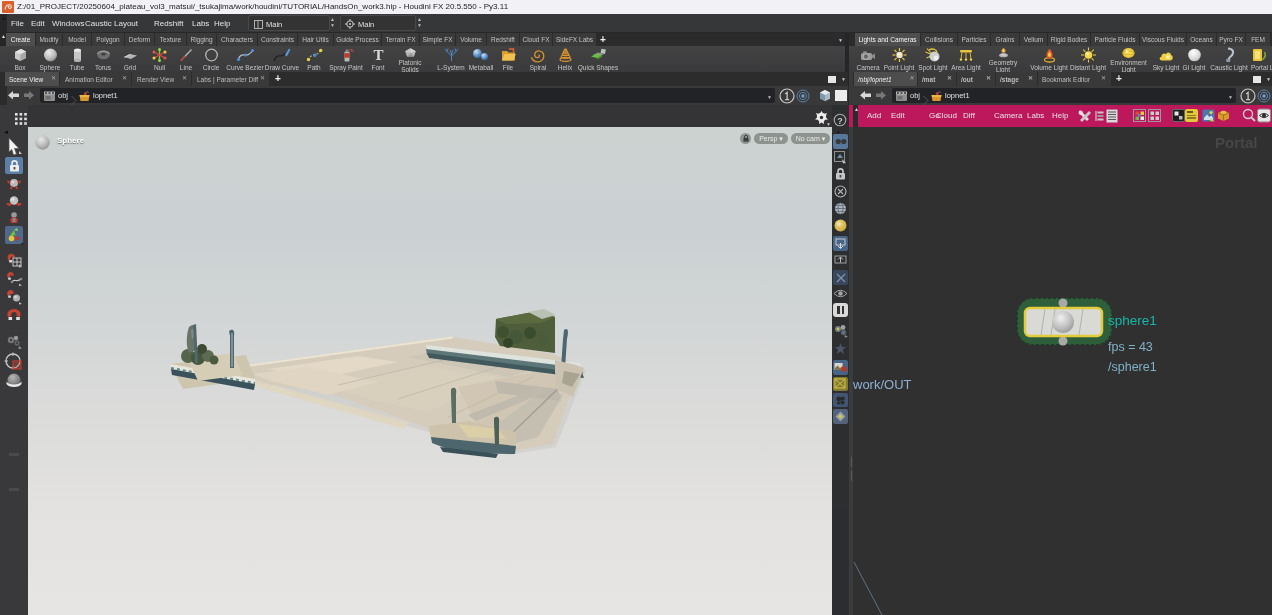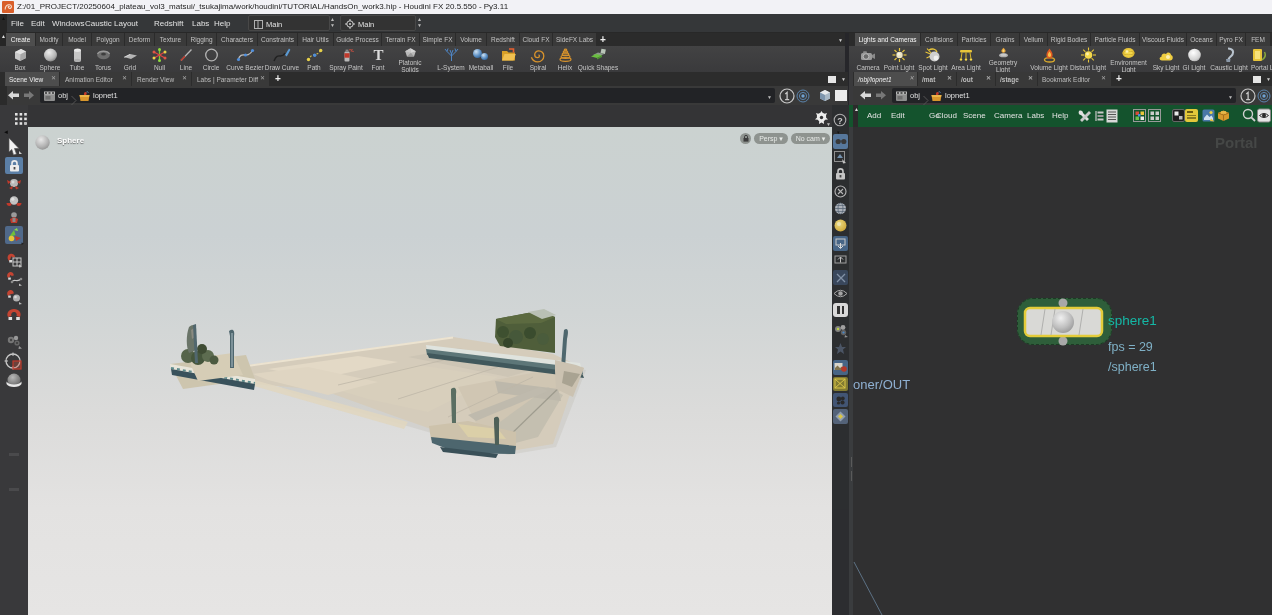--- a/index.html
+++ b/index.html
@@ -21,21 +21,21 @@
 .ptx { position:absolute; top:3px; width:7px; height:7px; color:#aaa; font-size:6px; line-height:7px; text-align:center; }
 #navL { top:86px; left:0; width:848px; height:19px; background:#393939; }
 #navR { top:86px; left:849px; width:423px; height:19px; background:#393939; }
 .pathfield { position:absolute; top:2px; height:15px; background:#222326; border-radius:2px; }
 .navtxt { position:absolute; top:5px; color:#e0e0e0; font-size:7.5px; }
 #lstrip { top:105px; left:0; width:28px; height:510px; background:#39393b; }
 #vptool { top:105px; left:28px; width:804px; height:22px; background:#343436; }
 #viewport { top:127px; left:28px; width:804px; height:488px; background:linear-gradient(180deg,#cbd2d0 0%,#cbd1d3 22%,#d1d5d5 38%,#dbdbda 58%,#e3e2e1 78%,#e6e5e4 100%); }
 #rstrip { top:105px; left:832px; width:17px; height:510px; background:#2c2e31; }
 #net { top:105px; left:849px; width:423px; height:510px; background:#303031; }
-#netmenu { position:absolute; top:0; left:0; width:423px; height:22px; background:#14532d; color:#e3e3e3; font-size:8px; }
+#netmenu { position:absolute; top:0; left:0; width:423px; height:22px; background:#be185d; color:#e3e3e3; font-size:8px; }
 #netmenu .m { position:absolute; top:6px; }
 .gutter { position:absolute; background:#262626; }
 </style></head>
 <body>
 
 <div class="abs" id="titlebar">
   <svg style="position:absolute;left:2px;top:1px" width="12" height="12">
       <rect width="12" height="12" rx="1" fill="#d95f2b"></rect>
       <path d="M3.2 8.5 C3 5.5 5 3.5 7.5 3.8 C9.5 4 10 6 8.8 7 C7.8 7.8 6.2 7.4 6.2 6.1 C6.2 5.2 7.2 5 7.6 5.6" stroke="#f6e2d2" stroke-width="1.1" fill="none"></path>
     </svg>
@@ -790,21 +790,21 @@
 </div>
 
 <div class="abs" id="net"><div style="position:absolute;left:0;top:0;width:4px;height:510px;background:#3a3c3e;"></div><div style="position:absolute;left:1.5px;top:352px;width:1.5px;height:10px;background:#5a5a5a;"></div><div style="position:absolute;left:1.5px;top:366px;width:1.5px;height:10px;background:#5a5a5a;"></div>
   <div id="netmenu">
     <div class="gutter" style="left:4px;top:0;width:5px;height:22px;background:#2b2b2b;"></div>
     <div style="position:absolute;left:5px;top:1px;color:#ddd;font-size:5px;">▲</div>
     <span class="m" style="left:18px">Add</span>
     <span class="m" style="left:42px">Edit</span>
     <span class="m" style="left:80px">Go</span>
     <span class="m" style="left:87px">Cloud</span>
-    <span class="m" style="left:114px">Scene</span>
+    <span class="m" style="left:114px">Diff</span>
     <span class="m" style="left:145px">Camera</span>
     <span class="m" style="left:178px">Labs</span>
     <span class="m" style="left:203px">Help</span>
     <svg style="position:absolute;left:228px;top:4px" width="14" height="14">
         <path d="M2 2 C1 4 2 6 4 6 L10 12 L12 10 L6 4 C6 2 4 1 2 2 Z" fill="#e0e0e0"></path>
         <path d="M12 2 L3 11 L5 13 L14 4 Z" fill="#c8c8c8"></path>
       </svg>
     <svg style="position:absolute;left:245px;top:5px" width="11" height="12">
         <line x1="2" y1="1" x2="2" y2="11" stroke="#c8c8c8" stroke-width="1.2"></line>
         <rect x="3.5" y="1.5" width="6" height="2" fill="#c8c8c8"></rect>
@@ -879,19 +879,19 @@
     <defs>
         <radialGradient id="nodeball" cx="0.4" cy="0.32" r="0.8">
           <stop offset="0" stop-color="#f0f0f0"></stop>
           <stop offset="0.55" stop-color="#c0c0c0"></stop>
           <stop offset="1" stop-color="#8e8e8e"></stop>
         </radialGradient>
       </defs>
     <circle cx="46" cy="27" r="11" fill="url(#nodeball)"></circle>
   </svg>
   <span style="position:absolute;left:259px;top:208px;color:#14b8a6;font-size:13.5px;">sphere1</span>
-  <span style="position:absolute;left:259px;top:235px;color:#7fb0c6;font-size:12.5px;">fps = 29</span>
+  <span style="position:absolute;left:259px;top:235px;color:#7fb0c6;font-size:12.5px;">fps = 43</span>
   <span style="position:absolute;left:259px;top:255px;color:#7fb0c6;font-size:12.5px;">/sphere1</span>
-  <span style="position:absolute;left:4px;top:272px;color:#8fb0d2;font-size:13px;">oner/OUT</span>
+  <span style="position:absolute;left:4px;top:272px;color:#8fb0d2;font-size:13px;">work/OUT</span>
   <svg style="position:absolute;left:0;top:440px" width="60" height="70">
       <line x1="5" y1="17" x2="33" y2="70" stroke="#5d7285" stroke-width="1"></line>
     </svg>
 </div>
 
 </body></html>

